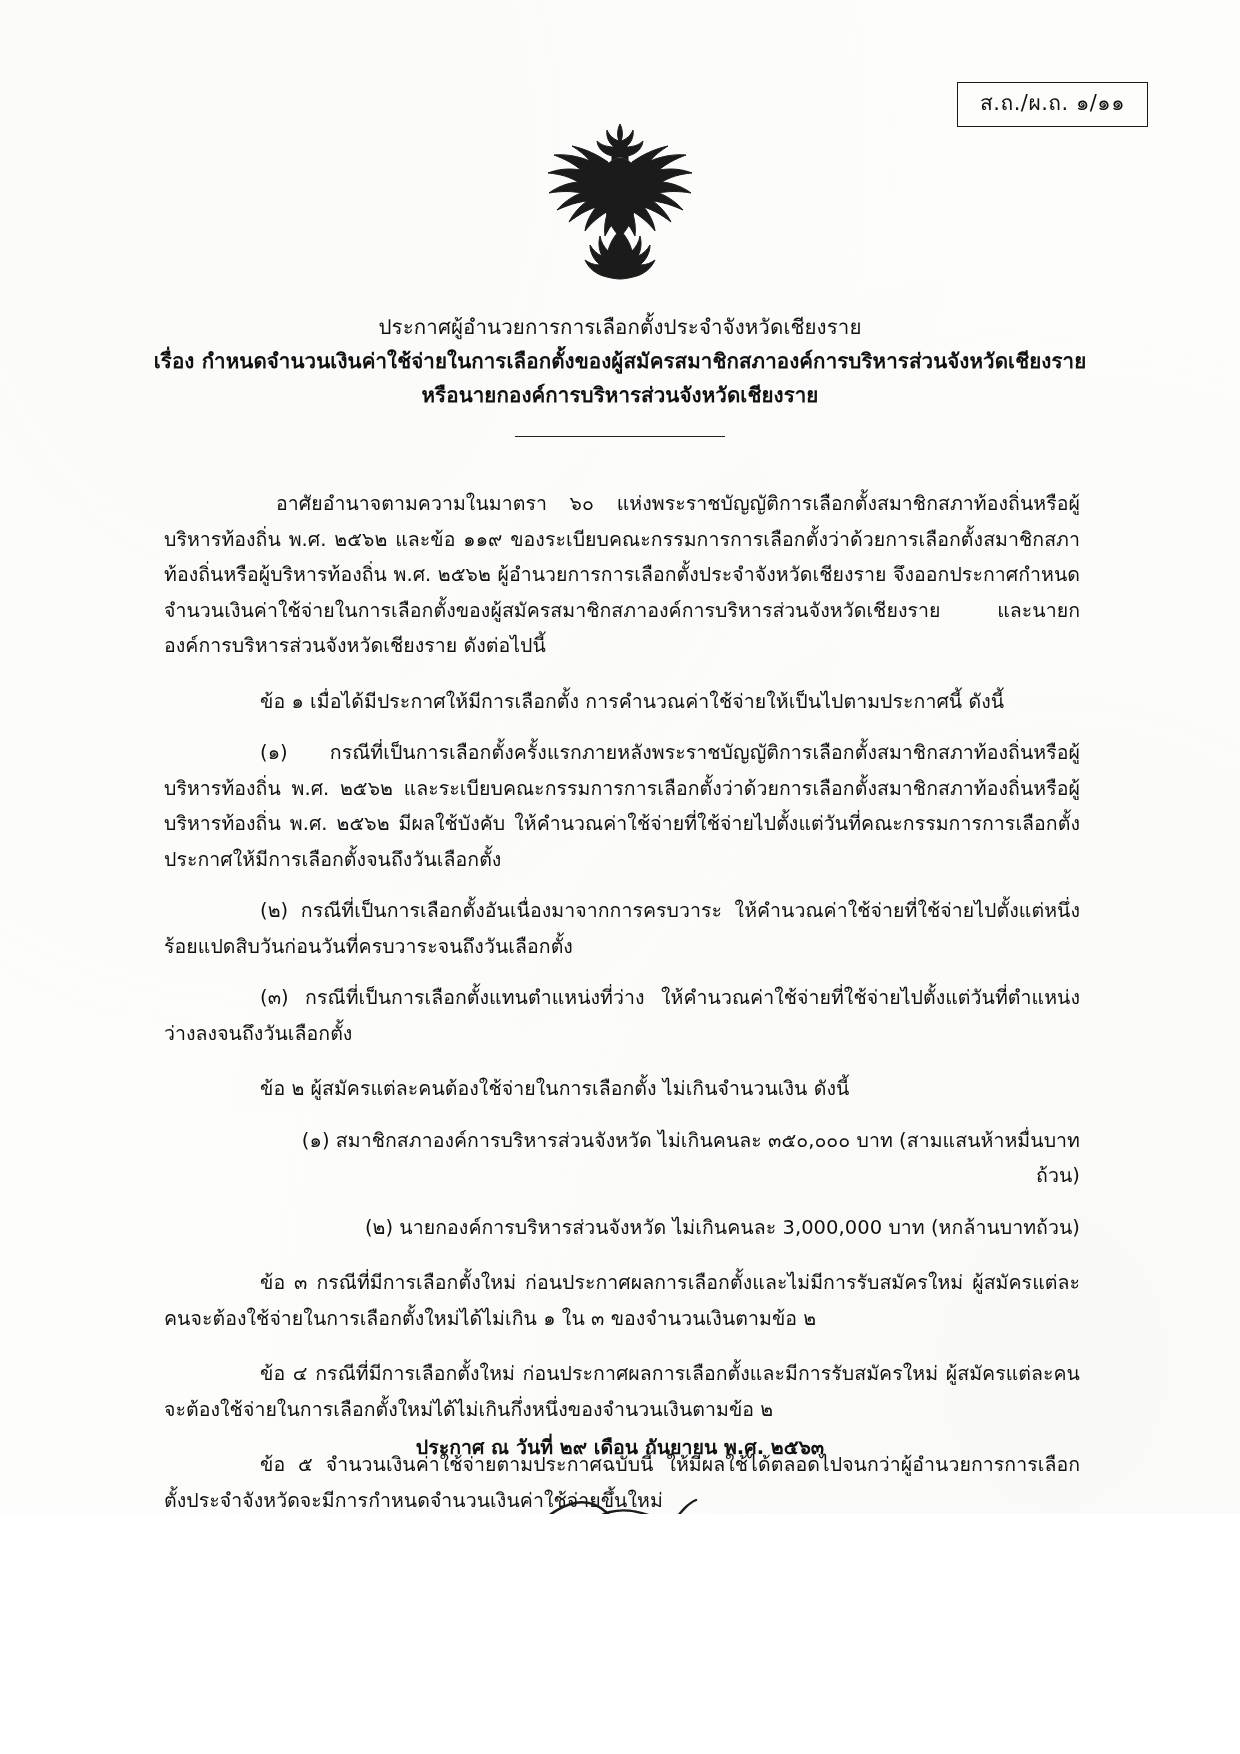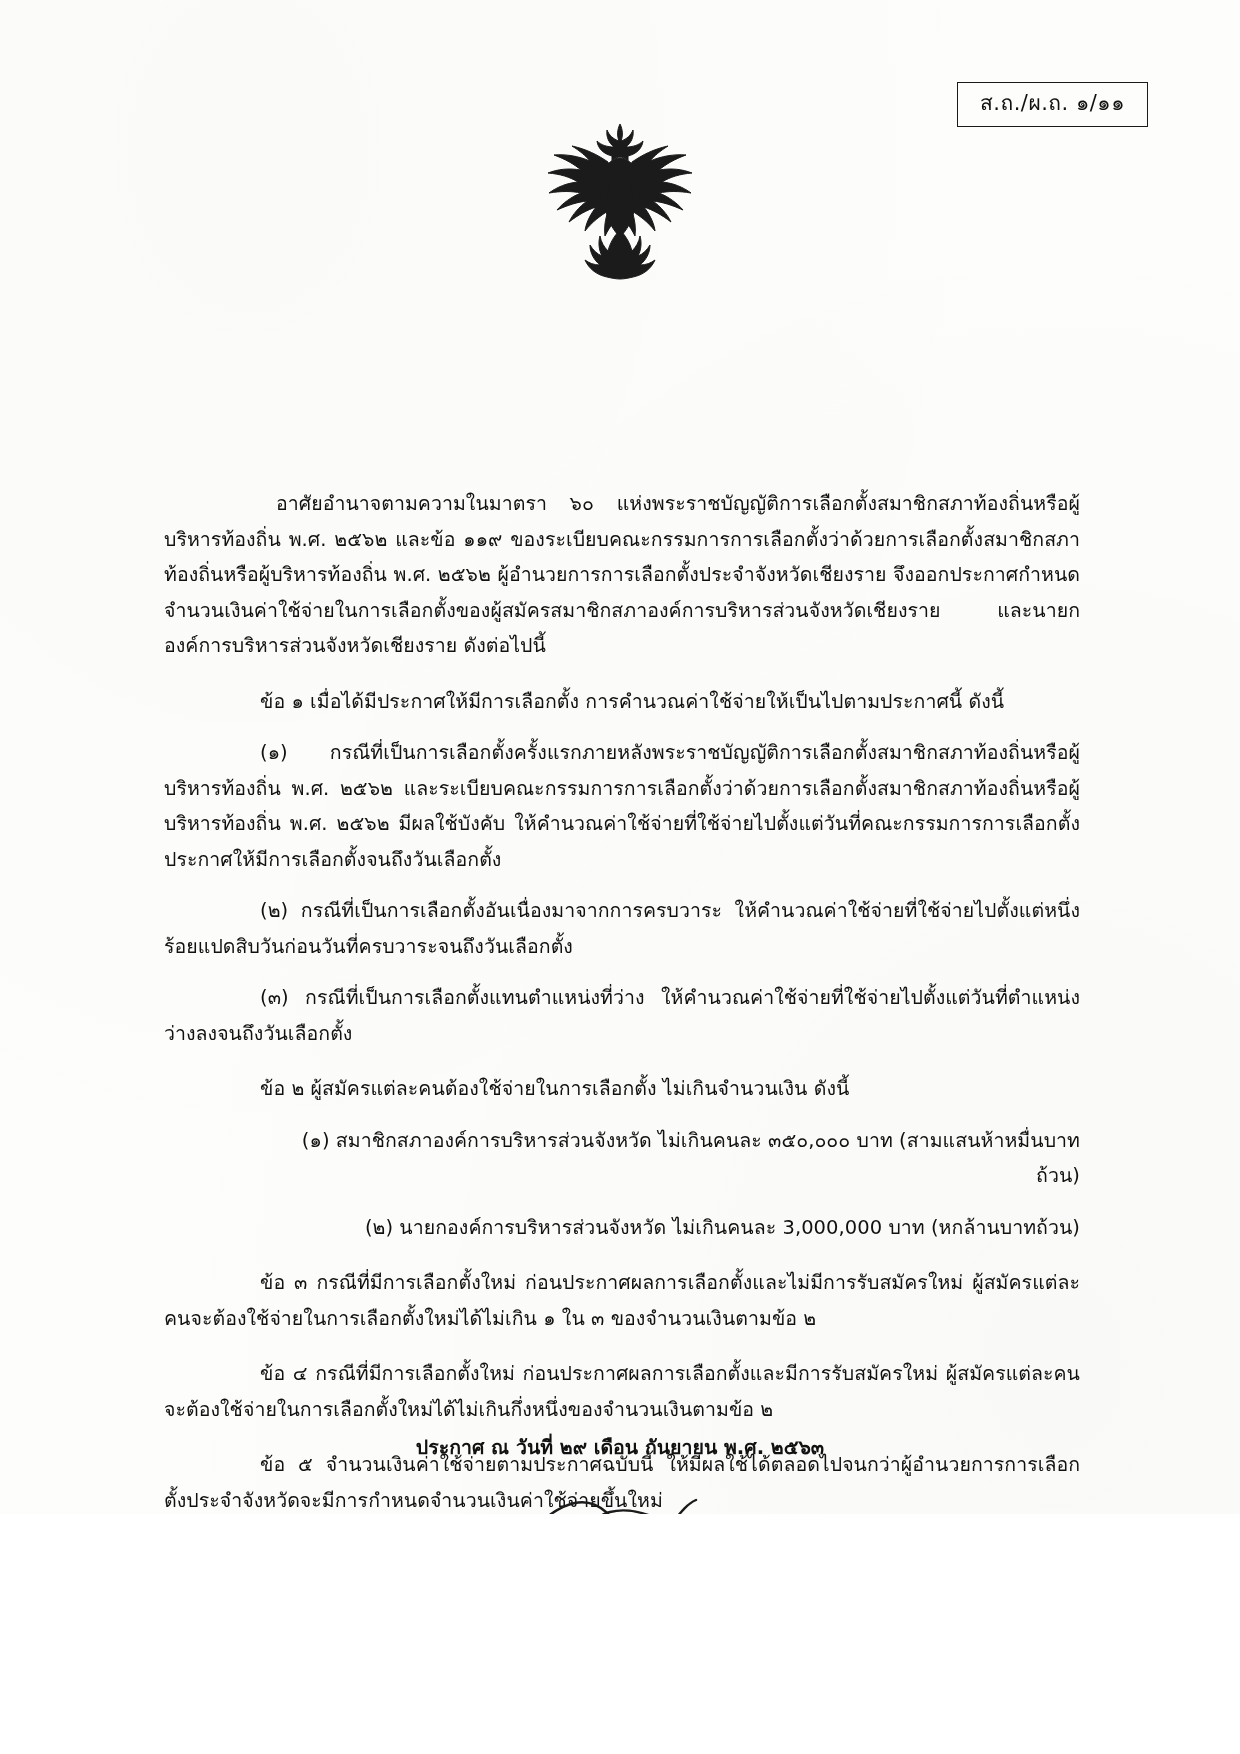--- a/index.html
+++ b/index.html
@@ -142,20 +142,26 @@
         <path d="M95 46 c7 0 13 5 14 12 c1 8 -2 14 -4 20 c3 7 5 14 4 21 c-2 10 -7 19 -14 26 c-7 -7 -12 -16 -14 -26 c-1 -7 1 -14 4 -21 c-2 -6 -5 -12 -4 -20 c1 -7 7 -12 14 -12 z"></path>
 
         <path d="M95 118 c6 6 10 13 12 21 c4 -4 7 -9 8 -15 c2 7 1 14 -2 20 c5 -2 9 -6 12 -11 c0 8 -4 15 -10 20 c6 0 11 -2 15 -5 c-4 9 -12 15 -22 17 c-4 1 -9 2 -13 2 c-4 0 -9 -1 -13 -2 c-10 -2 -18 -8 -22 -17 c4 3 9 5 15 5 c-6 -5 -10 -12 -10 -20 c3 5 7 9 12 11 c-3 -6 -4 -13 -2 -20 c1 6 4 11 8 15 c2 -8 6 -15 12 -21 z"></path>
 
         <path d="M76 74 c-8 2 -15 7 -20 14 c7 -3 13 -4 19 -3 z"></path>
         <path d="M114 74 c8 2 15 7 20 14 c-7 -3 -13 -4 -19 -3 z"></path>
       </g>
     </svg>
   </div>
 
+  <div class="title-block">
+    <div class="title-line l1">ประกาศผู้อำนวยการการเลือกตั้งประจำจังหวัดเชียงราย</div>
+    <div class="title-line">เรื่อง กำหนดจำนวนเงินค่าใช้จ่ายในการเลือกตั้งของผู้สมัครสมาชิกสภาองค์การบริหารส่วนจังหวัดเชียงราย</div>
+    <div class="title-line">หรือนายกองค์การบริหารส่วนจังหวัดเชียงราย</div>
+    <div class="rule"></div>
+  </div>
 
   <div class="body-block">
 
     <p class="para indent">อาศัยอำนาจตามความในมาตรา ๖๐ แห่งพระราชบัญญัติการเลือกตั้งสมาชิกสภาท้องถิ่นหรือผู้บริหารท้องถิ่น พ.ศ. ๒๕๖๒ และข้อ ๑๑๙ ของระเบียบคณะกรรมการการเลือกตั้งว่าด้วยการเลือกตั้งสมาชิกสภาท้องถิ่นหรือผู้บริหารท้องถิ่น พ.ศ. ๒๕๖๒ ผู้อำนวยการการเลือกตั้งประจำจังหวัดเชียงราย จึงออกประกาศกำหนดจำนวนเงินค่าใช้จ่ายในการเลือกตั้งของผู้สมัครสมาชิกสภาองค์การบริหารส่วนจังหวัดเชียงราย และนายกองค์การบริหารส่วนจังหวัดเชียงราย ดังต่อไปนี้</p>
 
     <p class="para indent-sm gap-lg">ข้อ ๑ เมื่อได้มีประกาศให้มีการเลือกตั้ง การคำนวณค่าใช้จ่ายให้เป็นไปตามประกาศนี้ ดังนี้</p>
     <p class="para indent-sm gap">(๑) กรณีที่เป็นการเลือกตั้งครั้งแรกภายหลังพระราชบัญญัติการเลือกตั้งสมาชิกสภาท้องถิ่นหรือผู้บริหารท้องถิ่น พ.ศ. ๒๕๖๒ และระเบียบคณะกรรมการการเลือกตั้งว่าด้วยการเลือกตั้งสมาชิกสภาท้องถิ่นหรือผู้บริหารท้องถิ่น พ.ศ. ๒๕๖๒ มีผลใช้บังคับ ให้คำนวณค่าใช้จ่ายที่ใช้จ่ายไปตั้งแต่วันที่คณะกรรมการการเลือกตั้งประกาศให้มีการเลือกตั้งจนถึงวันเลือกตั้ง</p>
     <p class="para indent-sm gap">(๒) กรณีที่เป็นการเลือกตั้งอันเนื่องมาจากการครบวาระ ให้คำนวณค่าใช้จ่ายที่ใช้จ่ายไปตั้งแต่หนึ่งร้อยแปดสิบวันก่อนวันที่ครบวาระจนถึงวันเลือกตั้ง</p>
     <p class="para indent-sm gap">(๓) กรณีที่เป็นการเลือกตั้งแทนตำแหน่งที่ว่าง ให้คำนวณค่าใช้จ่ายที่ใช้จ่ายไปตั้งแต่วันที่ตำแหน่งว่างลงจนถึงวันเลือกตั้ง</p>
 

